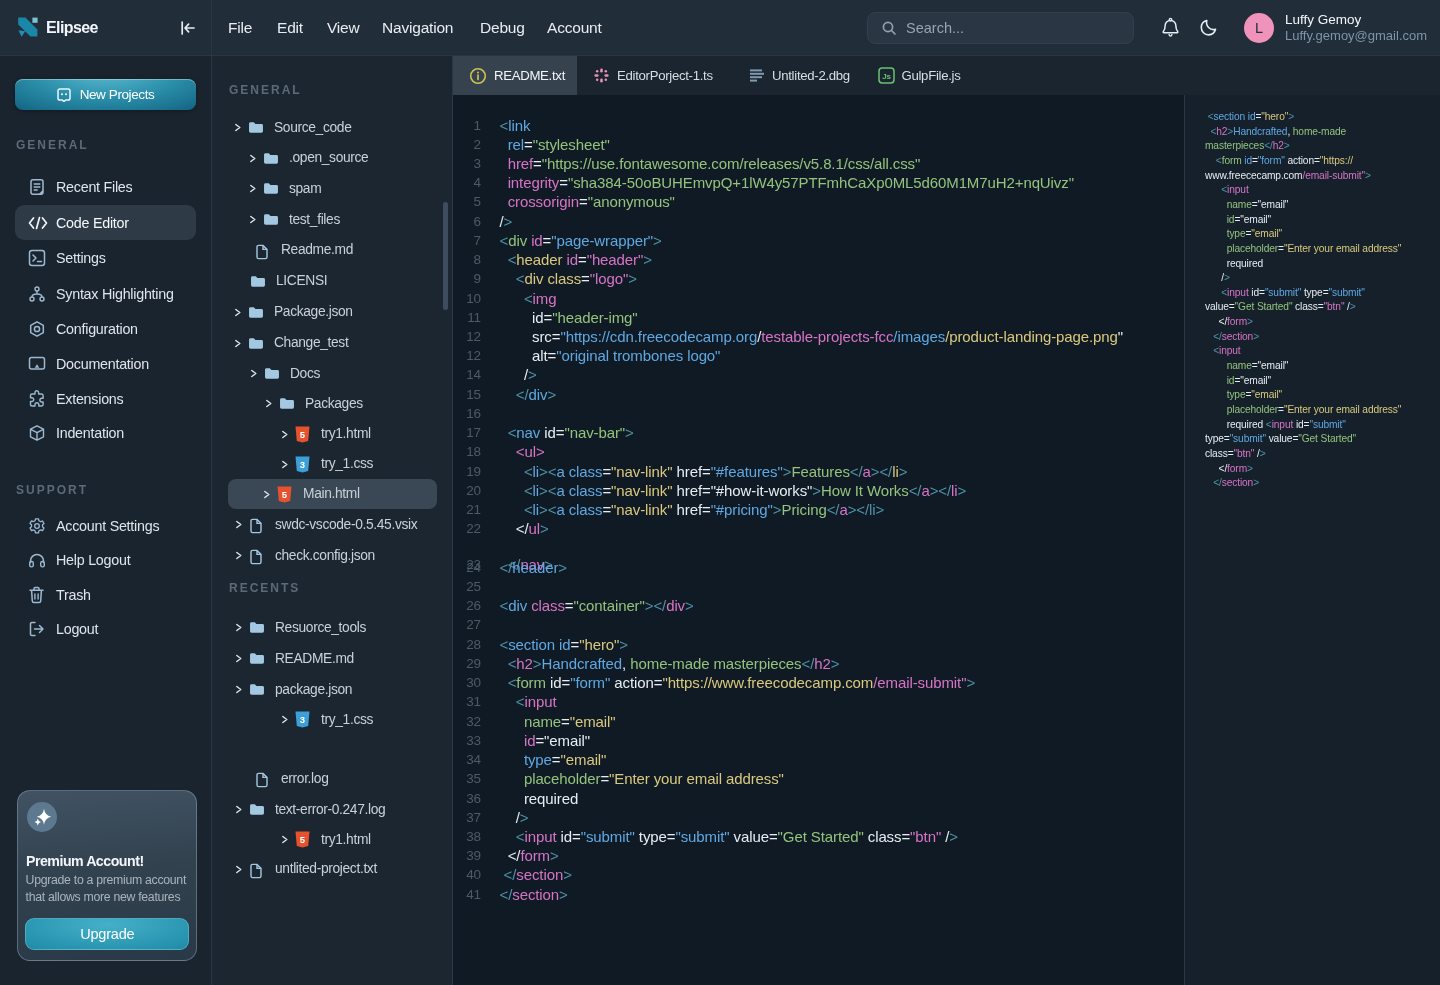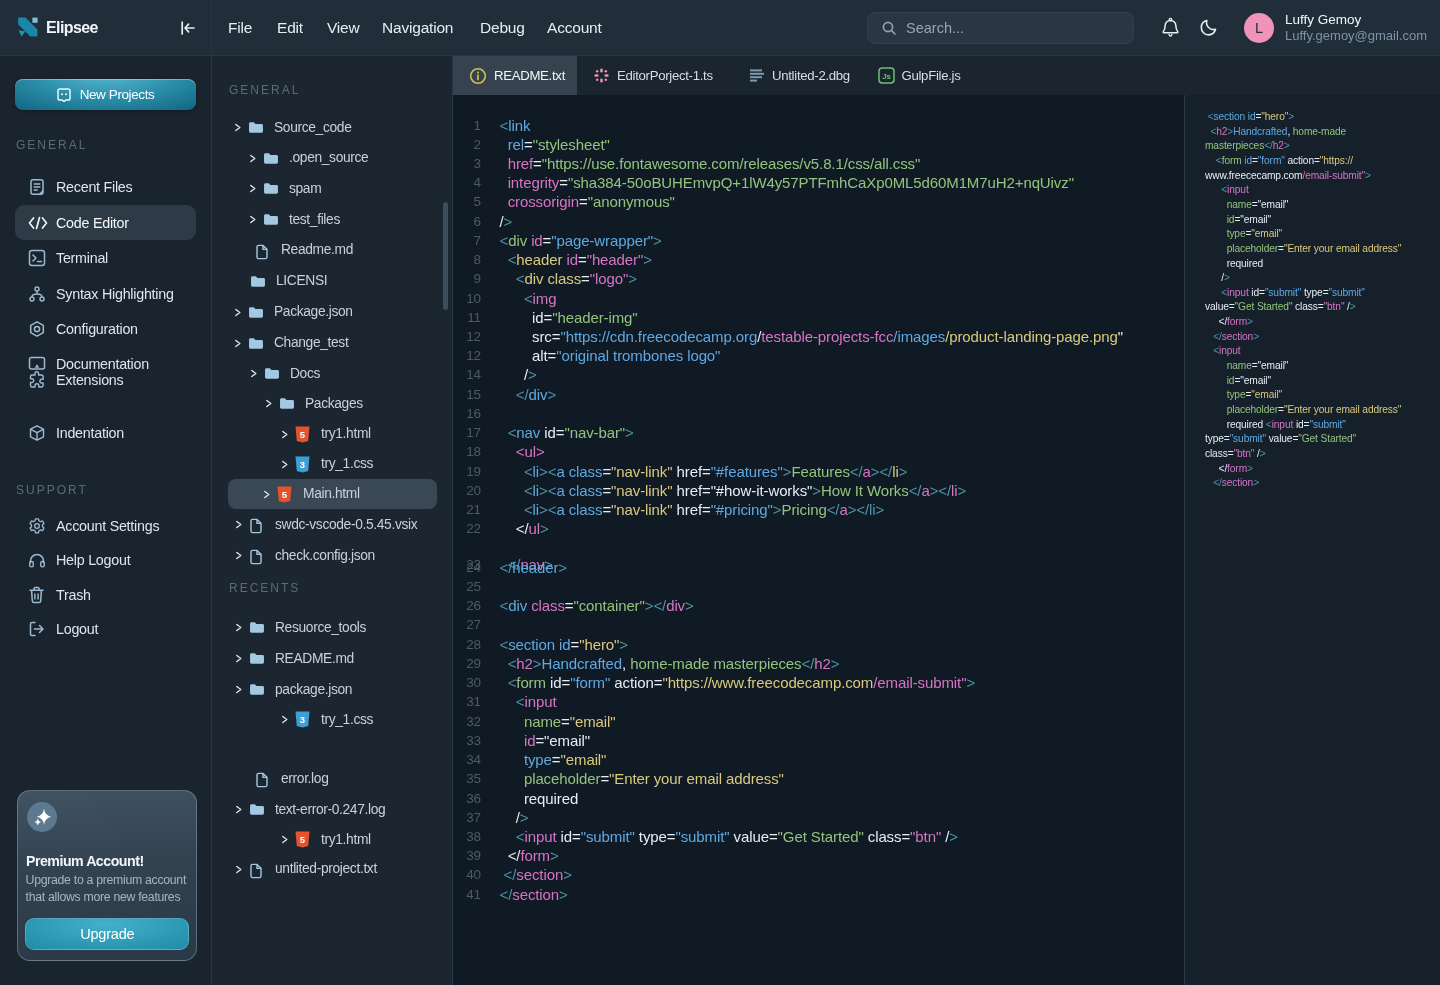--- a/index.html
+++ b/index.html
@@ -20,21 +20,21 @@
 #avatar { position:absolute; left:1244px; top:13px; width:30px; height:30px; border-radius:50%; background:#ef93ba; color:#262f3a; font-size:14.5px; text-align:center; line-height:30px; }
 #uname { position:absolute; left:1285px; top:12px; font-size:13.5px; color:#f2f6fa; }
 #umail { position:absolute; left:1285px; top:28px; font-size:13px; color:#7d94aa; }
 
 
 #sidebar { position:absolute; left:0; top:56px; width:212px; height:929px; background:#1a242f; border-right:1px solid #2a3642; z-index:4; }
 #newproj { position:absolute; left:15px; top:23px; width:181px; height:31px; border-radius:8px;
   background:radial-gradient(80% 170% at 50% -25%, #5cbbd2 0%, #2a8ea9 52%, #11617e 100%);
   box-shadow:inset 0 1px 0 rgba(255,255,255,.35), 0 1px 4px rgba(0,0,0,.3);
   display:flex; align-items:center; justify-content:center; gap:9px; color:#fff; font-size:13.5px; letter-spacing:-.4px; }
-.seclab { position:absolute; left:16px; font-size:12px; font-weight:normal; letter-spacing:2px; color:#5c6a77; }
+.seclab { position:absolute; left:16px; font-size:12px; font-weight:bold; letter-spacing:2px; color:#5c6a77; }
 .nit { position:absolute; left:0; width:212px; height:35px; display:flex; align-items:center; color:#dee5ec; font-size:14.3px; letter-spacing:-.25px; }
 .nit svg { position:absolute; left:28px; }
 .nit span { position:absolute; left:56px; }
 .nit.sel::before { content:""; position:absolute; left:15px; top:0; width:181px; height:35px; background:#2e3a46; border-radius:9px; }
 .nit.sel span { color:#f5f8fb; }
 .nit svg, .nit span { z-index:1; }
 
 #premium { position:absolute; left:17px; top:734px; width:180px; height:171px; border-radius:13px;
   background:linear-gradient(175deg, #415263 0%, #32424f 45%, #2a3947 100%);
   border:1px solid rgba(170,188,204,.38); }
@@ -142,21 +142,21 @@
       <svg width="20" height="14" viewBox="0 0 20 14" fill="none" style="" xmlns="http://www.w3.org/2000/svg">
 <path d="M5.5 2 1.5 7l4 5 M14.5 2l4 5-4 5 M11.5 1.5l-3 11" stroke="#f2f6fa" stroke-width="1.7" stroke-linecap="round" stroke-linejoin="round"></path>
 </svg>
       <span>Code Editor</span>
     </div>
 <div class="nit" style="top:184.5px">
       <svg width="18" height="18" viewBox="0 0 18 18" fill="none" style="" xmlns="http://www.w3.org/2000/svg">
 <rect x="1.5" y="1.5" width="15" height="15" rx="2.5" stroke="#9db9d0" stroke-width="1.5"></rect>
 <path d="M5 6l3 3-3 3 M9.5 12.5h4" stroke="#9db9d0" stroke-width="1.5" stroke-linecap="round" stroke-linejoin="round"></path>
 </svg>
-      <span>Terminal</span>
+      <span>Settings</span>
     </div>
 <div class="nit" style="top:220.0px">
       <svg width="18" height="18" viewBox="0 0 18 18" fill="none" style="" xmlns="http://www.w3.org/2000/svg">
 <circle cx="9" cy="4" r="2" stroke="#9db9d0" stroke-width="1.4"></circle>
 <circle cx="4" cy="14" r="2" stroke="#9db9d0" stroke-width="1.4"></circle>
 <circle cx="14" cy="14" r="2" stroke="#9db9d0" stroke-width="1.4"></circle>
 <path d="M9 6v3 M9 9c-3 0-5 1-5 3 M9 9c3 0 5 1 5 3" stroke="#9db9d0" stroke-width="1.4"></path>
 </svg>
       <span>Syntax Highlighting</span>
     </div>
@@ -167,21 +167,21 @@
 </svg>
       <span>Configuration</span>
     </div>
 <div class="nit" style="top:290.5px">
       <svg width="18" height="16" viewBox="0 0 18 16" fill="none" style="" xmlns="http://www.w3.org/2000/svg">
 <rect x="1.5" y="1.5" width="15" height="11.5" rx="2" stroke="#9db9d0" stroke-width="1.5"></rect>
 <path d="M9 8.2 11.3 11.8H6.7z" fill="#9db9d0"></path>
 </svg>
       <span>Documentation</span>
     </div>
-<div class="nit" style="top:306px">
+<div class="nit" style="top:325.0px">
       <svg width="18" height="18" viewBox="0 0 18 18" fill="none" style="" xmlns="http://www.w3.org/2000/svg">
 <path d="M7 2.5a1.8 1.8 0 0 1 3.6 0V4h3a1.5 1.5 0 0 1 1.5 1.5v2.7h-1.3a1.9 1.9 0 1 0 0 3.8h1.3v2.5a1.5 1.5 0 0 1-1.5 1.5h-2.8v-1.3a1.9 1.9 0 1 0-3.8 0V16H4a1.5 1.5 0 0 1-1.5-1.5v-3H3.8a1.9 1.9 0 1 0 0-3.8H2.5V5.5A1.5 1.5 0 0 1 4 4h3z" stroke="#9db9d0" stroke-width="1.4" stroke-linejoin="round"></path>
 </svg>
       <span>Extensions</span>
     </div>
 <div class="nit" style="top:359.5px">
       <svg width="18" height="18" viewBox="0 0 18 18" fill="none" style="" xmlns="http://www.w3.org/2000/svg">
 <path d="M9 1.8 15.5 5.2v7.6L9 16.2 2.5 12.8V5.2z M2.7 5.3 9 8.7l6.3-3.4 M9 8.7v7.3" stroke="#9db9d0" stroke-width="1.4" stroke-linejoin="round"></path>
 </svg>
       <span>Indentation</span>

